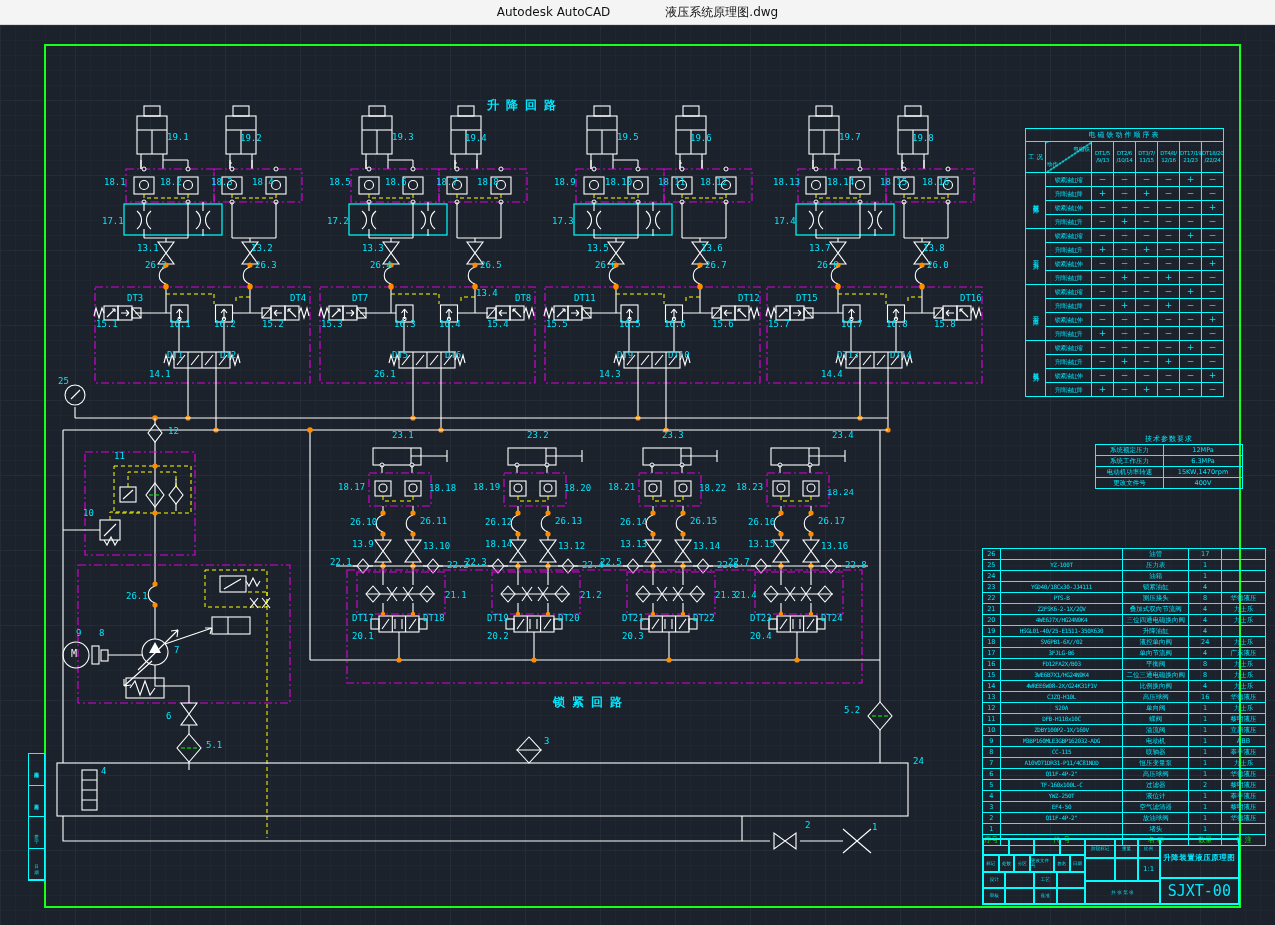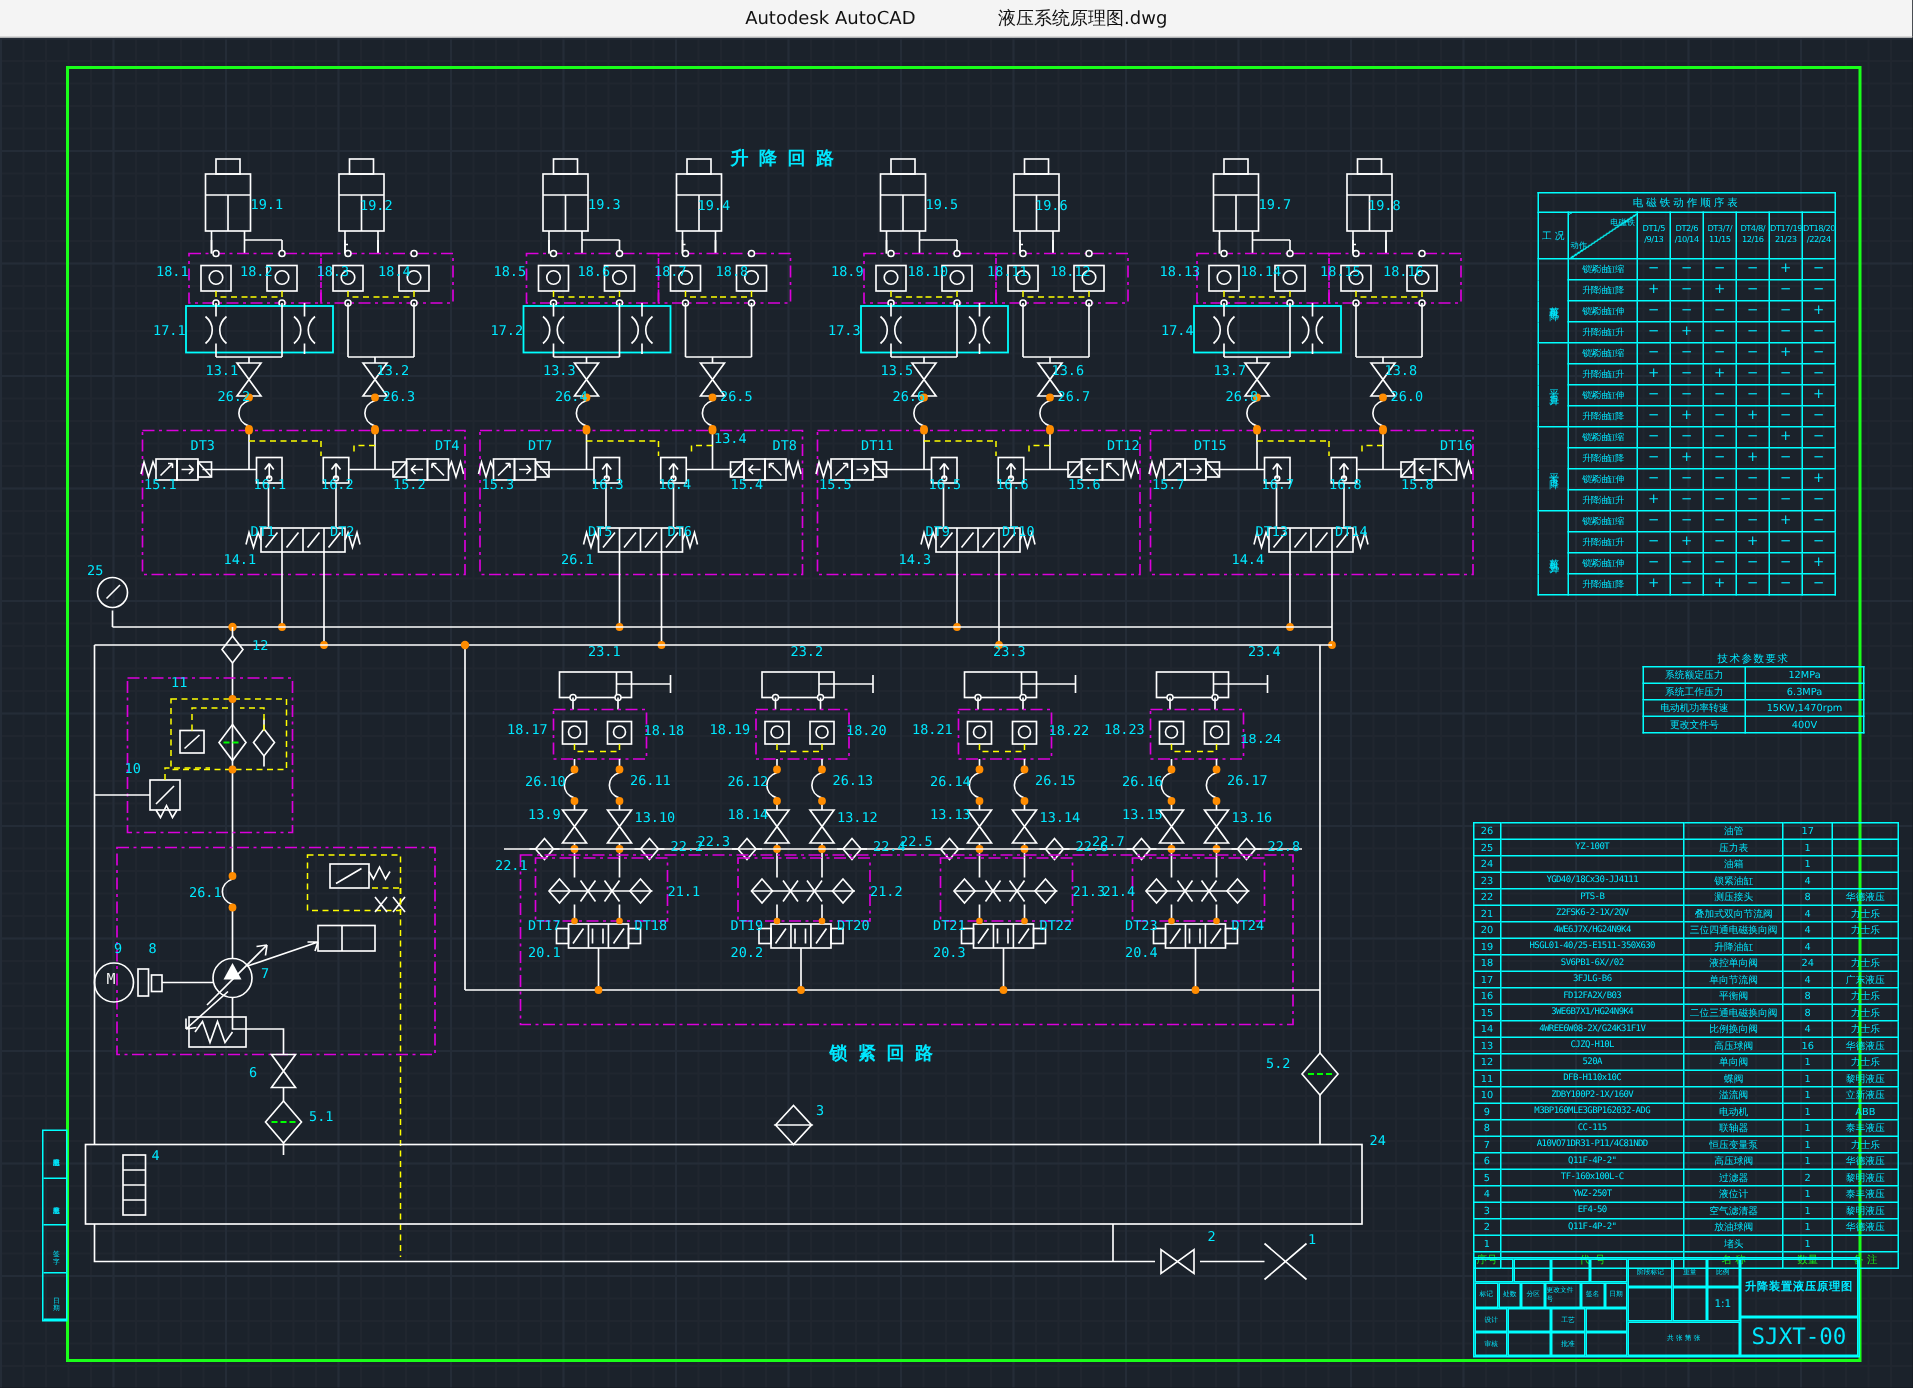--- a/index.html
+++ b/index.html
@@ -404,21 +404,21 @@
     <span class="lbl" style="left: 913px; top: 757px;">24</span>
     <span class="lbl" style="left: 805px; top: 821px;">2</span>
     <span class="lbl" style="left: 872px; top: 823px;">1</span>
     <span class="lbl" style="left: 392px; top: 431px;">23.1</span>
     <span class="lbl" style="left: 338px; top: 483px;">18.17</span>
     <span class="lbl" style="left: 429px; top: 484px;">18.18</span>
     <span class="lbl" style="left: 350px; top: 518px;">26.10</span>
     <span class="lbl" style="left: 420px; top: 517px;">26.11</span>
     <span class="lbl" style="left: 352px; top: 540px;">13.9</span>
     <span class="lbl" style="left: 423px; top: 542px;">13.10</span>
-    <span class="lbl" style="left: 330px; top: 558px; margin-top: 16px;">22.1</span>
+    <span class="lbl" style="left: 330px; top: 558px;">22.1</span>
     <span class="lbl" style="left: 447px; top: 561px;">22.2</span>
     <span class="lbl" style="left: 445px; top: 591px;">21.1</span>
     <span class="lbl" style="left: 352px; top: 614px;">DT17</span>
     <span class="lbl" style="left: 423px; top: 614px;">DT18</span>
     <span class="lbl" style="left: 352px; top: 632px;">20.1</span>
     <span class="lbl" style="left: 527px; top: 431px;">23.2</span>
     <span class="lbl" style="left: 473px; top: 483px;">18.19</span>
     <span class="lbl" style="left: 564px; top: 484px;">18.20</span>
     <span class="lbl" style="left: 485px; top: 518px;">26.12</span>
     <span class="lbl" style="left: 555px; top: 517px;">26.13</span>

